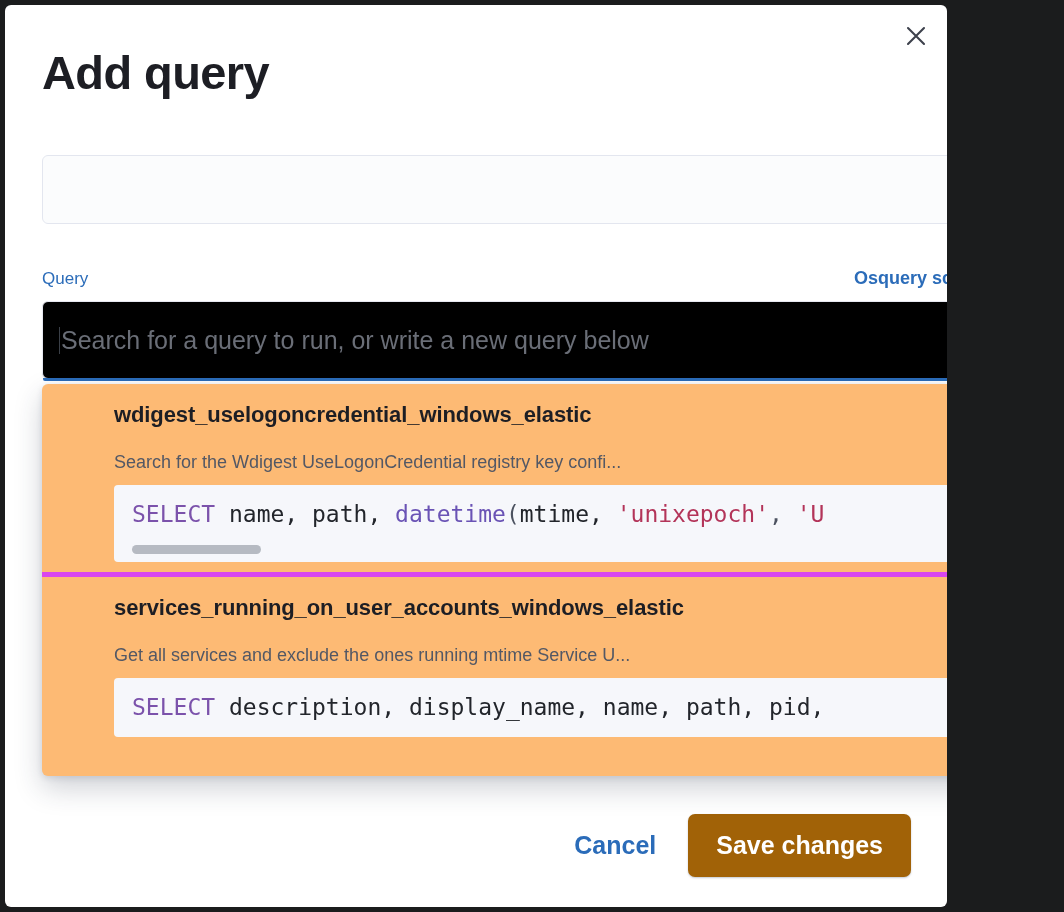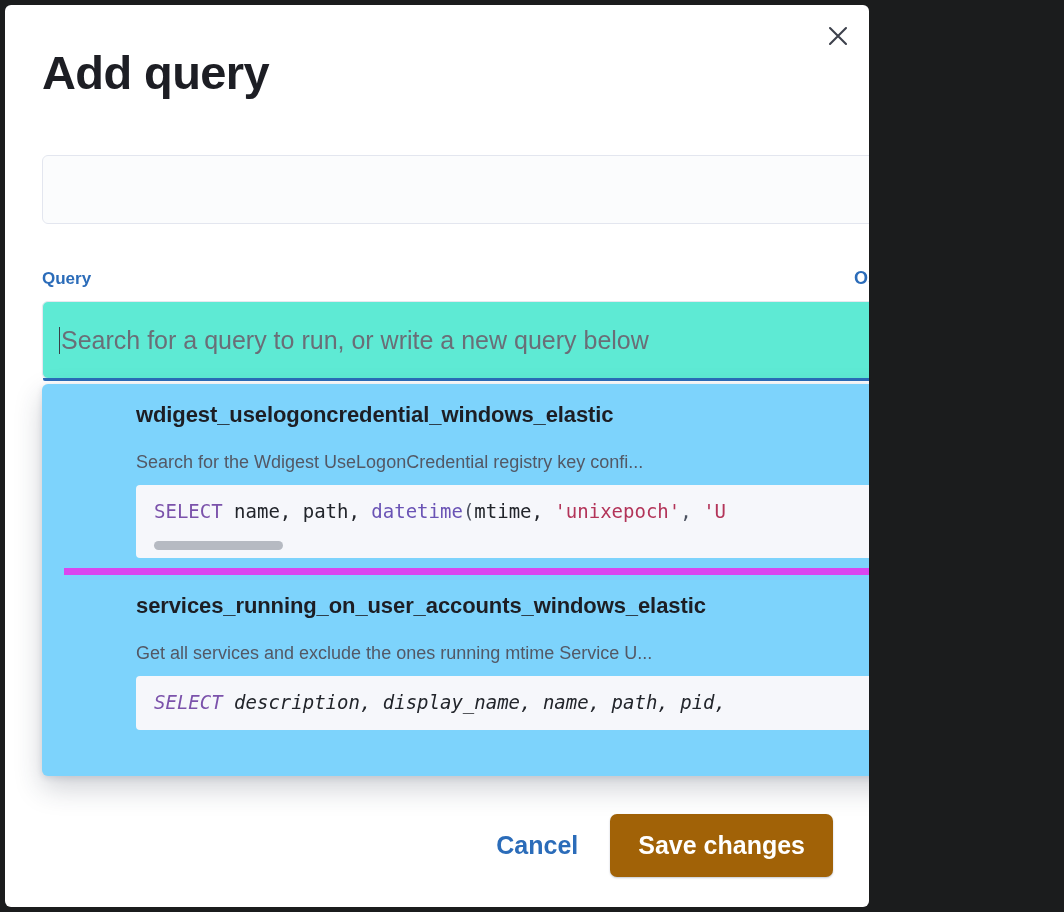--- a/index.html
+++ b/index.html
@@ -19,21 +19,21 @@
   .frame {
     position: absolute;
     inset: 0;
     background: #1b1c1d;
     padding: 5px;
     box-sizing: border-box;
   }
 
   .modal {
     position: relative;
-    width: 864px;
+    width: 942px;
     height: 902px;
     background: #ffffff;
     border-radius: 6px;
     overflow: hidden;
     box-sizing: border-box;
   }
 
   
   .close-btn {
     position: absolute;
@@ -98,42 +98,42 @@
   
   .query-row {
     display: flex;
     align-items: flex-end;
     justify-content: space-between;
     margin-top: 44px;
     margin-bottom: 12px;
   }
   .query-label {
     font-size: 17px;
-    font-weight: 700;
+    font-weight: 400;
     color: #2b6cb9;
   }
   .schema-link {
     display: inline-flex;
     align-items: flex-end;
     gap: 8px;
     font-size: 18px;
     font-weight: 700;
     color: #2b6cb9;
     text-decoration: none;
     cursor: pointer;
   }
   .schema-link svg { display: block; }
 
   
   .combo-wrap { position: relative; }
   .combo {
     position: relative;
     height: 78px;
     box-sizing: border-box;
-    background: #5eead4;
+    background: #000000;
     border: 1px solid #e6e8f0;
     border-radius: 6px;
     display: flex;
     align-items: center;
     padding: 0 16px;
     box-shadow: 0 1px 2px rgba(20,30,60,.06);
   }
   .combo::after {
     content: "";
     position: absolute;
@@ -163,43 +163,42 @@
   }
   .chevron svg { display: block; }
 
   
   .dropdown {
     position: absolute;
     left: 0;
     top: 83px;
     width: 964px;
     height: 392px;
-    background: #7dd3fc;
+    background: #fdba74;
     border-radius: 6px;
     box-shadow: 0 12px 28px rgba(35,45,70,.22), 0 2px 6px rgba(35,45,70,.12);
     overflow: hidden;
     z-index: 30;
-    padding-left: 22px;
   }
   .dropdown-scrollthumb {
     position: absolute;
     top: 10px;
     right: 6px;
     width: 9px;
     height: 9px;
     border-radius: 5px;
     background: #b6bac2;
     z-index: 3;
   }
 
   .option {
     padding: 18px 26px 10px 72px;
     position: relative;
   }
-  .option + .option { border-top: 7px solid #d946ef; }
+  .option + .option { border-top: 5px solid #d946ef; }
 
   .option-title {
     font-size: 22px;
     font-weight: 700;
     color: #1d1e24;
     letter-spacing: -0.1px;
     white-space: nowrap;
   }
   .option-desc {
     margin-top: 24px;
@@ -213,21 +212,21 @@
     position: relative;
     margin-top: 12px;
     background: #f6f7fb;
     border-radius: 4px;
     padding: 16px 0 8px 0;
     overflow: hidden;
     width: 896px;
   }
   .code-line {
     font-family: "DejaVu Sans Mono", monospace;
-    font-size: 19px;
+    font-size: 23px;
     line-height: 1.15;
     white-space: pre;
     color: #22252b;
     padding: 0 18px;
   }
   .tok-kw   { color: #7b52ab; }
   .tok-fn   { color: #6a53b5; }
   .tok-str  { color: #b33459; }
   .tok-punct{ color: #4c5260; }
 
@@ -325,21 +324,21 @@
             <div class="option-desc">Search for the Wdigest UseLogonCredential registry key confi...</div>
             <div class="code-block">
               <div class="code-line"><span class="tok-kw">SELECT</span><span> name, path, </span><span class="tok-fn">datetime</span><span class="tok-punct">(</span><span>mtime, </span><span class="tok-str">'unixepoch'</span><span class="tok-punct">, </span><span class="tok-str">'U</span></div>
               <div class="code-scroll"></div>
             </div>
           </div>
 
           <div class="option">
             <div class="option-title">services_running_on_user_accounts_windows_elastic</div>
             <div class="option-desc">Get all services and exclude the ones running mtime Service U...</div>
-            <div class="code-block" style="padding-bottom:16px;font-style:italic;">
+            <div class="code-block" style="padding-bottom:16px;">
               <div class="code-line"><span class="tok-kw">SELECT</span><span> description, display_name, name, path, pid,</span></div>
             </div>
           </div>
         </div>
       </div>
     </div>
 
     <div class="footer">
       <button class="btn-cancel">Cancel</button>
       <button class="btn-save">Save changes</button>

